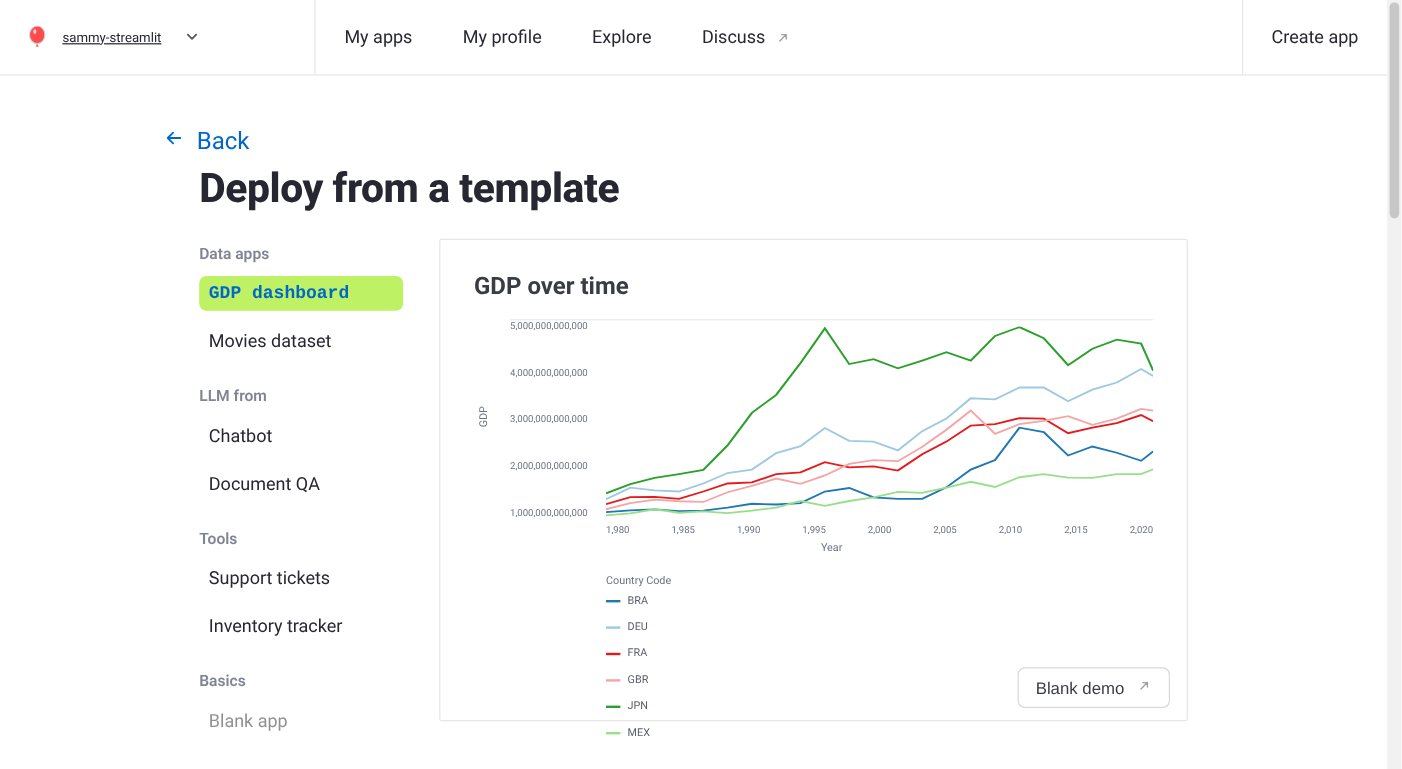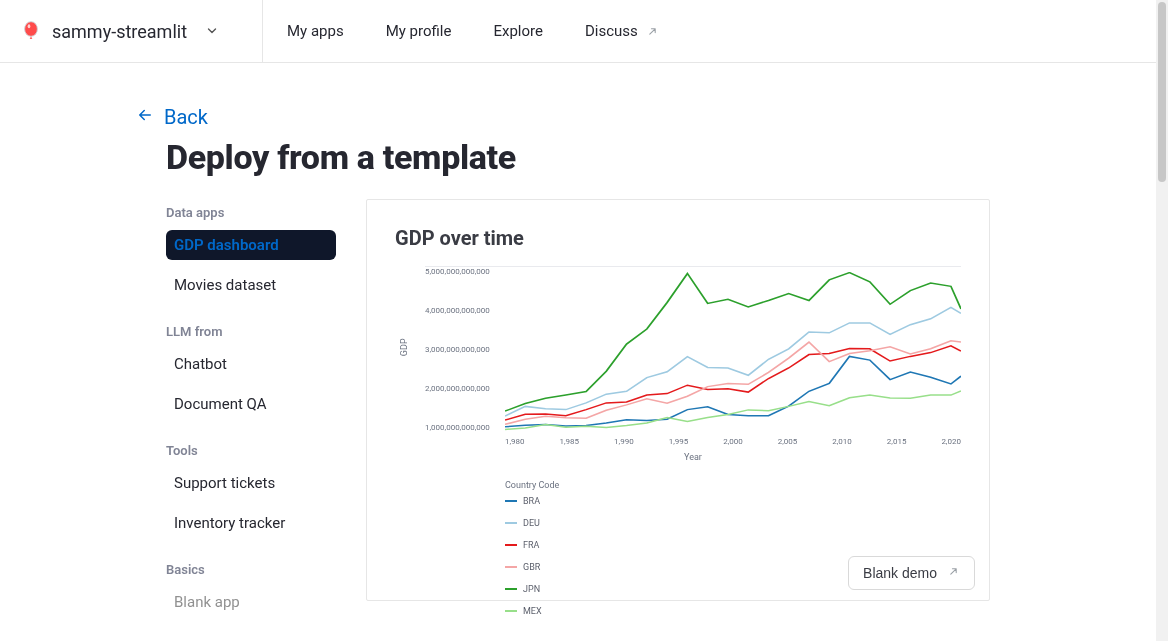--- a/index.html
+++ b/index.html
@@ -17,38 +17,38 @@
   
   .viewport{position:relative;width:1168px;height:641px;}
   .scrollbar-track{position:absolute;right:0;top:0;width:12px;height:100%;background:#f1f1f1;}
   .scrollbar-thumb{position:absolute;right:2px;top:2px;width:8px;height:180px;background:#c7c7c7;border-radius:4px;}
   .app{position:absolute;left:0;top:0;right:12px;height:100%;display:flex;flex-direction:column;}
   
   header{display:flex;align-items:stretch;height:62px;border-bottom:1px solid var(--border);}
   .ws{display:flex;align-items:center;gap:12px;padding:0 18px 0 22px;border-right:1px solid var(--border);min-width:222px;}
   .logo{width:18px;height:22px;display:inline-flex;align-items:center;justify-content:center;}
   .logo svg{display:block;}
-  .ws-name{font-size:18px;}
+  .ws-name{font-size:11px;text-decoration:underline;}
   .chev{display:inline-flex;align-items:center;margin-left:6px;color:#555;}
   nav.primary{display:flex;align-items:center;gap:42px;padding:0 24px;font-size:15px;}
   nav.primary a{color:var(--text);text-decoration:none;display:inline-flex;align-items:center;gap:8px;}
   .ext-icon{color:#9aa0a6;display:inline-flex;}
   .spacer{flex:1;}
   .create{display:flex;align-items:center;padding:0 24px;border-left:1px solid var(--border);}
   .create a{color:var(--text);text-decoration:none;font-size:15px;}
   
   main{flex:1;display:flex;justify-content:center;overflow:hidden;}
   .container{width:824px;padding-top:42px;display:flex;flex-direction:column;position:relative;}
   .back{display:inline-flex;align-items:center;gap:10px;color:var(--link);text-decoration:none;font-size:20px;margin-left:-30px;}
   h1{margin:8px 0 22px 0;font-size:34px;font-weight:800;letter-spacing:-.01em;}
   .columns{display:flex;gap:30px;align-items:flex-start;}
   .sidebar{width:170px;display:flex;flex-direction:column;gap:10px;}
   .group-label{color:var(--muted2);font-size:13px;font-weight:600;margin-top:6px;}
   .item{font-size:15px;border-radius:6px;padding:6px 8px;cursor:pointer;}
-  .item.active{background:#0f172a;color:var(--link);font-weight:600;}
+  .item.active{background:#bef264;color:var(--link);font-weight:600;font-family:Liberation Mono, monospace;}
   .preview{flex:1;border:1px solid var(--border);padding:20px 28px 0 28px;border-radius:2px;position:relative;height:380px;}
   .preview h2{margin:6px 0 16px 0;font-size:20px;font-weight:700;color:#3a3c44;}
   
   .chart{position:relative;height:195px;border-top:1px solid var(--axis);margin-left:30px;margin-bottom:18px;}
   .ylabel{position:absolute;left:-26px;top:50%;transform:rotate(-90deg) translateX(50%);transform-origin:left top;color:var(--muted);font-size:9px;}
   .yticks{position:absolute;left:0;top:0;bottom:30px;width:74px;display:flex;flex-direction:column;justify-content:space-between;}
   .yticks span{font-size:8px;color:var(--muted);text-align:left;padding-right:4px;}
   .plot{position:absolute;left:80px;right:0;top:5px;bottom:30px;}
   .plot svg{position:absolute;inset:0;width:100%;height:100%;}
   .plot polyline{fill:none;stroke-width:1.5;}
@@ -90,20 +90,23 @@
         <a href="#">
           <span>Discuss</span>
           <span class="ext-icon">
             <svg width="13" height="13" viewBox="0 0 24 24">
                 <path d="M7 17L17 7M10 7h7v7" fill="none" stroke="#9aa0a6" stroke-width="2" stroke-linecap="round" stroke-linejoin="round"></path>
               </svg>
           </span>
         </a>
       </nav>
       <div class="spacer"></div>
+      <div class="create">
+        <a href="#">Create app</a>
+      </div>
     </header>
 
     <main>
       <div class="container">
         <a href="#" class="back">
           <span>
             <svg width="18" height="18" viewBox="0 0 24 24">
                 <path d="M19 12H5M11 6l-6 6 6 6" fill="none" stroke="#0068c9" stroke-width="2" stroke-linecap="round" stroke-linejoin="round"></path>
               </svg>
           </span>

